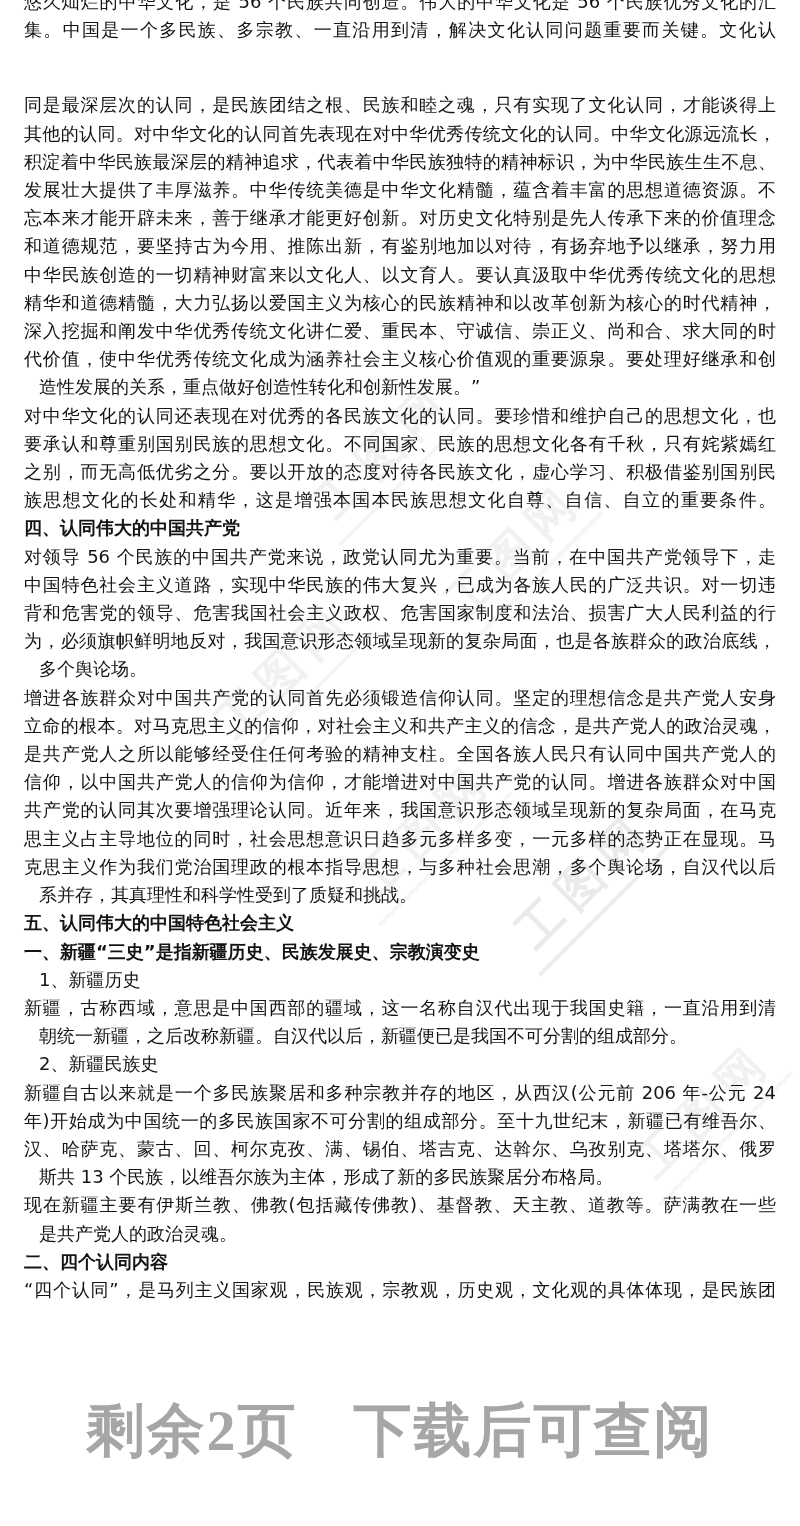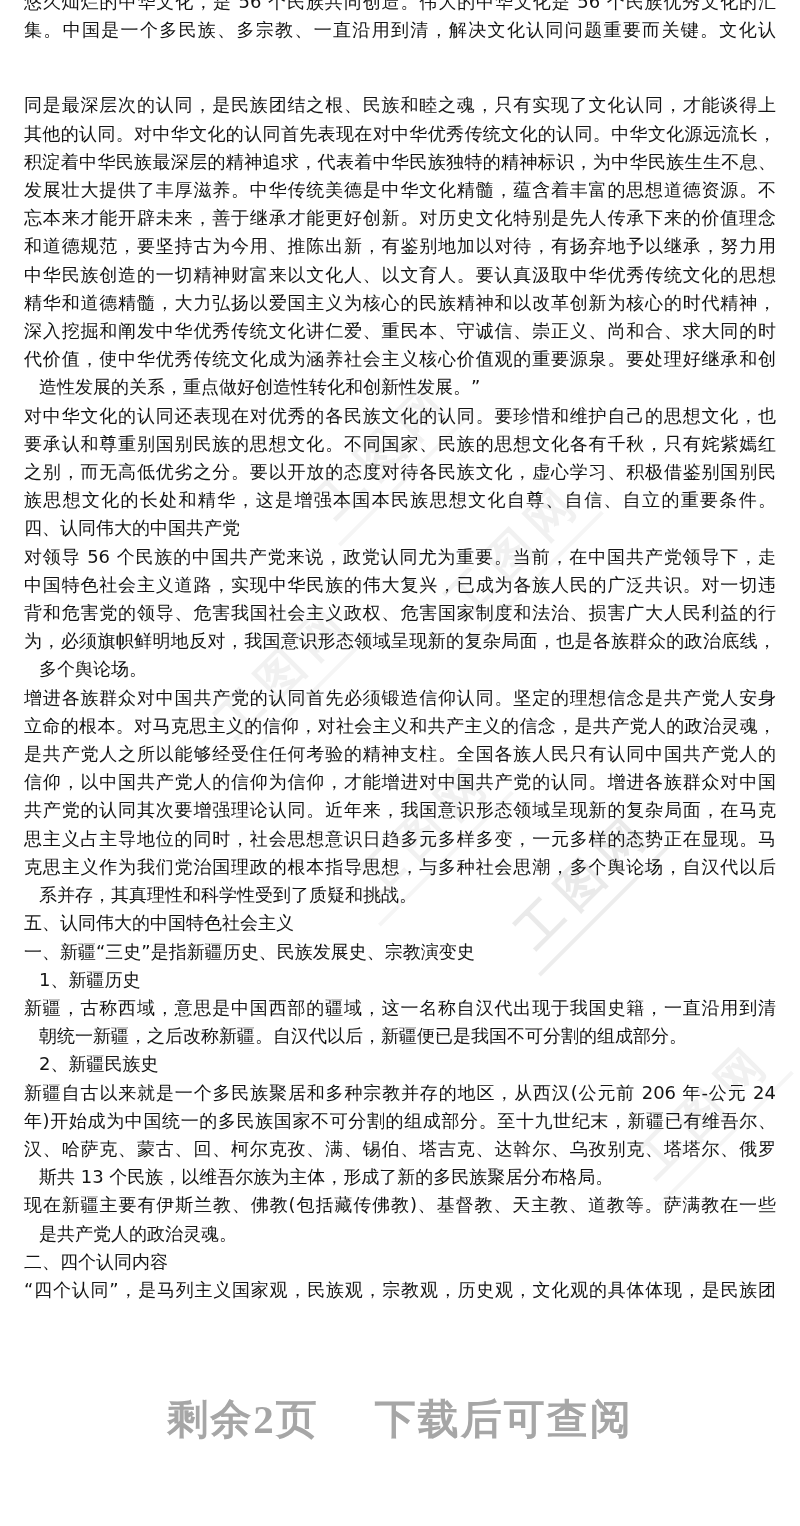--- a/index.html
+++ b/index.html
@@ -19,21 +19,21 @@
     line-height: 28.2px;
     color: #141414;
     letter-spacing: 0;
   }
   .doc .line {
     text-align: justify;
     text-justify: inter-character;
   }
   .doc .just { text-align-last: justify; }
   .doc .end  { text-align-last: left; margin-left: 15px; }
-  .doc .h    { font-weight: 400; text-align-last: left; }
+  .doc .h    { font-weight: 700; text-align-last: left; }
   .doc .clip { text-align-last: justify; }
   .doc .gap  { height: 47px; }
 
   
   .wm {
     position: absolute;
     color: rgba(60, 60, 60, 0.07);
     font-size: 46px;
     font-weight: 700;
     letter-spacing: 10px;
@@ -54,21 +54,21 @@
   
   .footer {
     margin-top: 88px;
     width: 100%;
     display: flex;
     justify-content: center;
     align-items: baseline;
     column-gap: 56px;
     font-family: "Liberation Serif", "DejaVu Serif", serif;
     font-weight: 700;
-    font-size: 41px;
+    font-size: 58px;
     color: #a6a6a6;
     letter-spacing: 2px;
   }
 </style>
 </head>
 <body>
 
 <div class="page">
 
   <div class="wm" style="left:300px; top:420px;">工图网</div>

